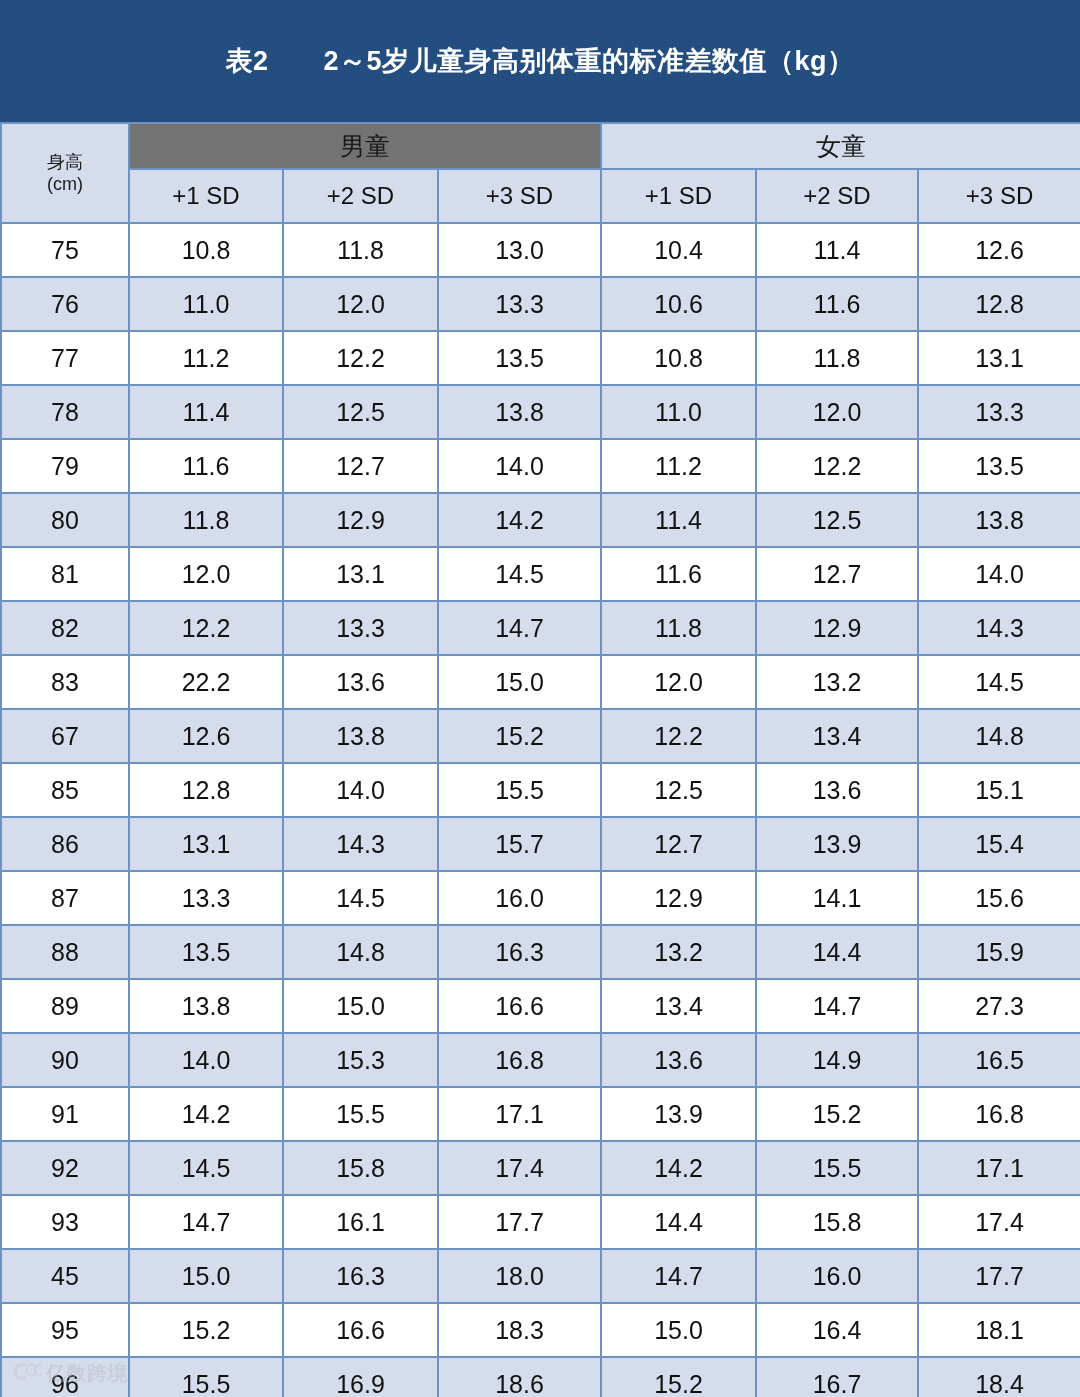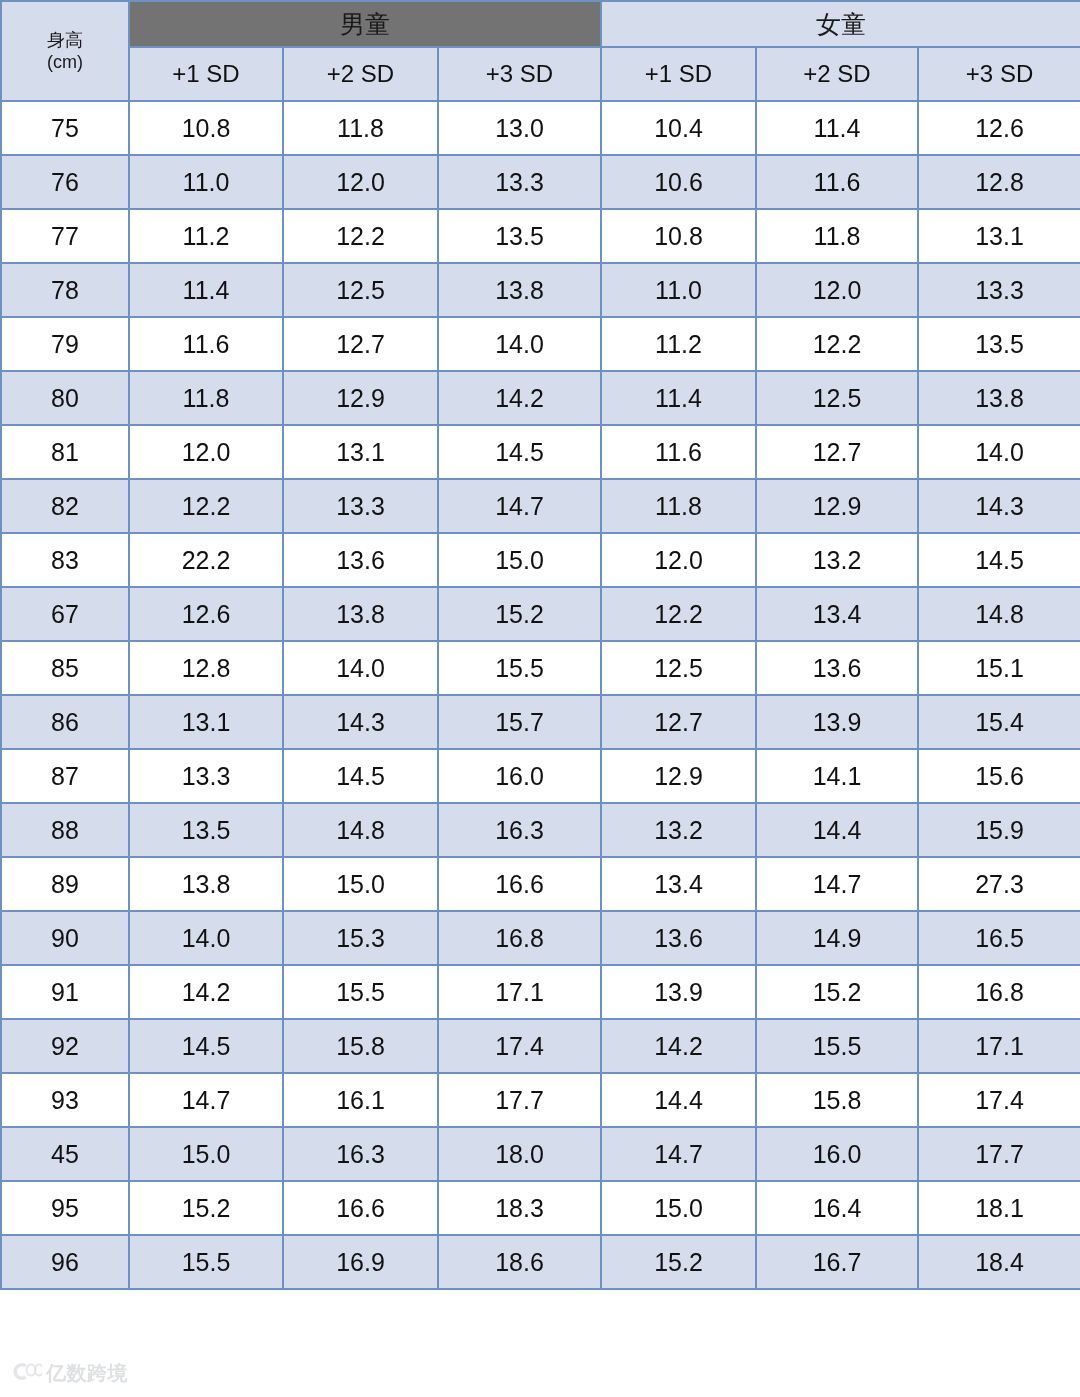--- a/index.html
+++ b/index.html
@@ -131,20 +131,23 @@
     color: #b9bcc2;
     letter-spacing: 0.5px;
     font-family: "Liberation Sans", "DejaVu Sans", sans-serif;
   }
 </style>
 </head>
 <body>
 
 <div id="page">
 
+  <div class="title-banner">
+    <span class="title-text">表2　　2～5岁儿童身高别体重的标准差数值（kg）</span>
+  </div>
 
   <table class="sd-table">
     <colgroup>
       <col class="c-height">
         <col class="c-m1">
         <col class="c-m2">
         <col class="c-m3">
       <col class="c-f1">
         <col class="c-f2">
         <col class="c-f3">

